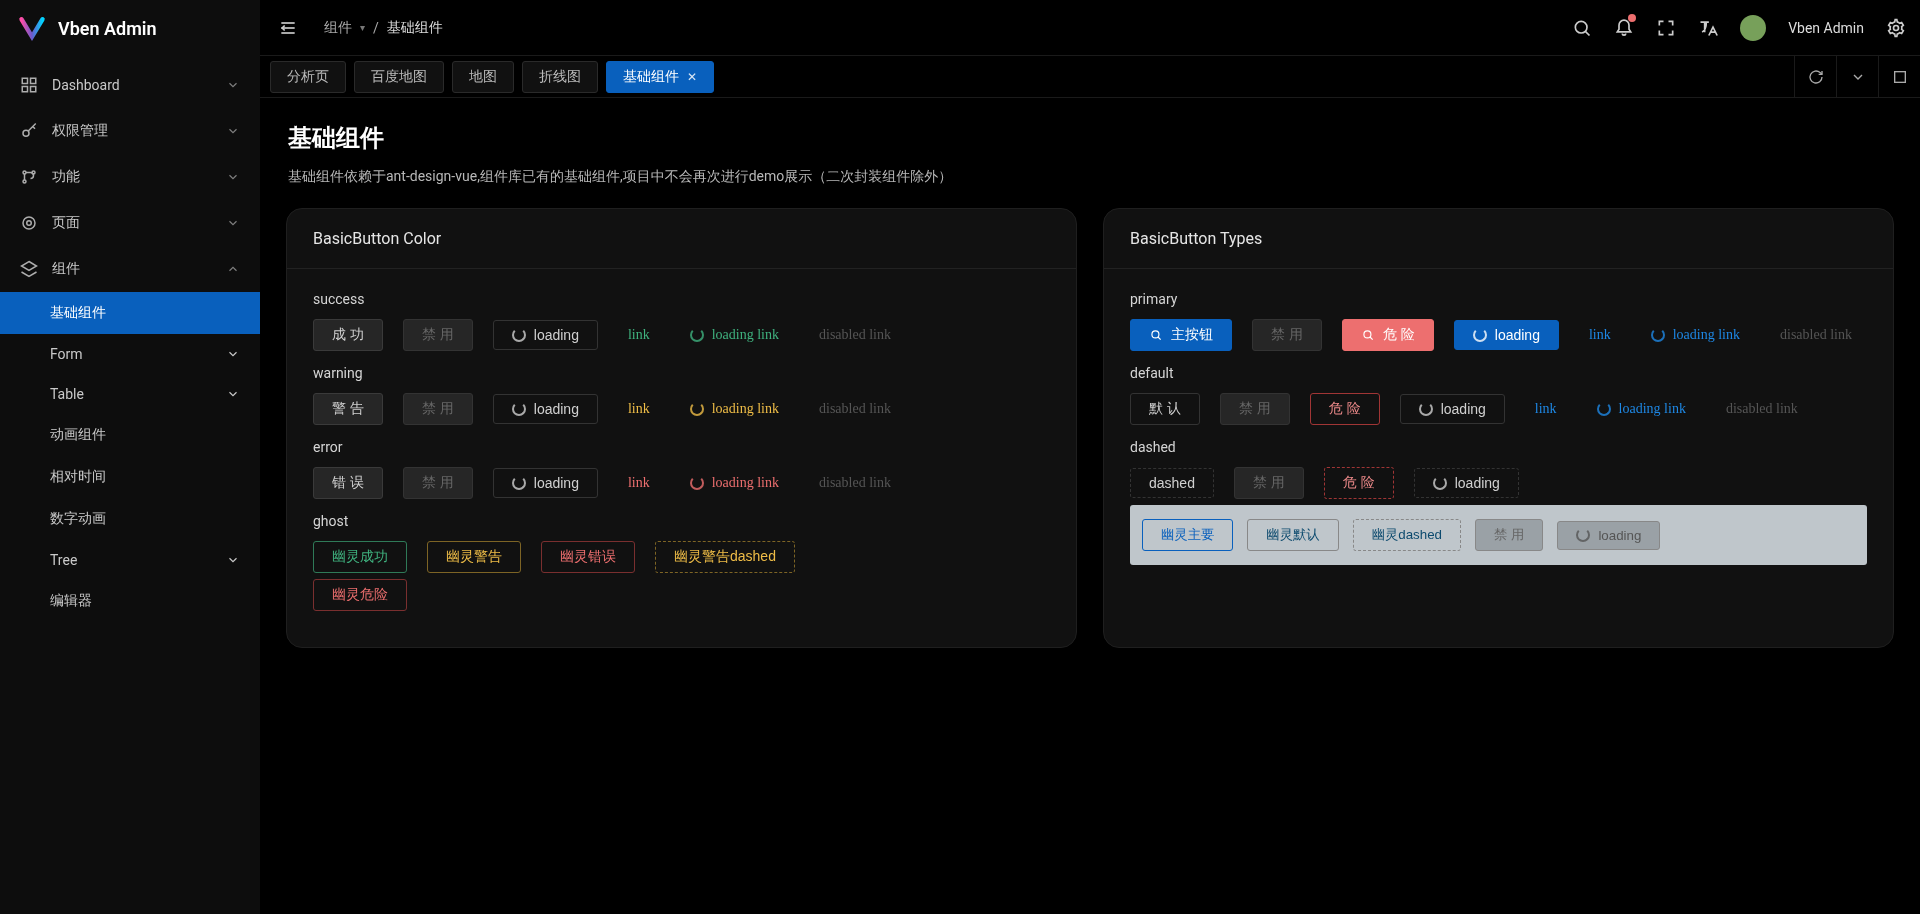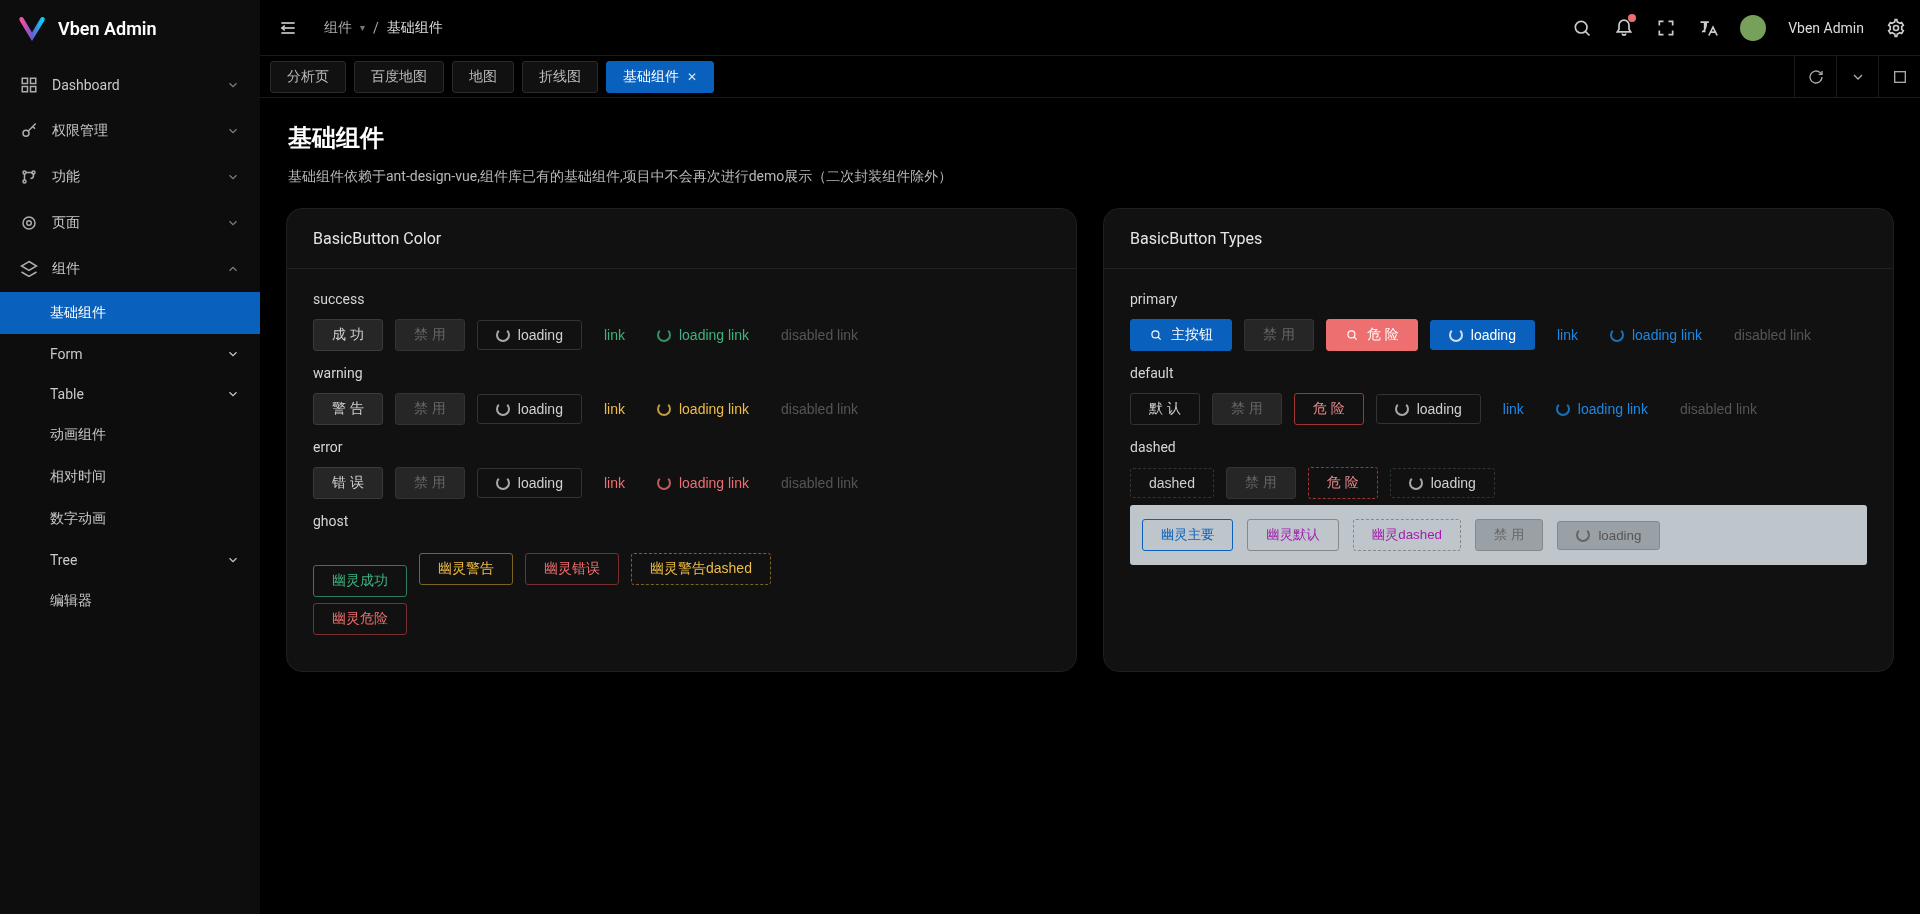--- a/index.html
+++ b/index.html
@@ -55,45 +55,45 @@
 .page-title { color:#fff; font-size:24px; font-weight:600; margin-bottom:14px; }
 .page-desc { color:#b8b8b8; }
 
 .cards { display:flex; gap:26px; padding:0 26px 26px; }
 .card { background:#111; border:1px solid #1f1f1f; border-radius:16px; flex:1; }
 .card-head { padding:20px 26px; border-bottom:1px solid #222; color:#e6e6e6; font-size:16px; }
 .card-body { padding:22px 26px 30px; }
 
 .sect-label { color:#d5d5d5; margin:14px 0 12px; }
 .sect-label:first-child { margin-top:0; }
-.btn-row { display:flex; flex-wrap:wrap; gap:12px; align-items:center; margin-bottom:6px; }
+.btn-row { display:flex; flex-wrap:wrap; gap:20px; align-items:center; margin-bottom:6px; }
 
 
 .btn { padding:6px 18px; border:1px solid #333; background:transparent; color:#d0d0d0; border-radius:3px; cursor:pointer; font-size:14px; display:inline-flex; align-items:center; gap:8px; }
 .btn.filled { background:#262626; border-color:#3a3a3a; }
 .btn.disabled { background:#262626; color:#666; border-color:#333; cursor:not-allowed; }
-.btn.link { border:none; background:none; padding:6px 10px; }
+.btn.link { border:none; background:none; padding:6px 10px;font-family:Liberation Serif, serif; }
 .btn.link.disabled { color:#555; }
 .spin { width:14px; height:14px; border:2px solid currentColor; border-top-color:transparent; border-radius:50%; display:inline-block; opacity:.8; }
 
 .c-success { color:#3fb27f; }
 .c-warning { color:#efbd47; }
 .c-error   { color:#ed6f6f; }
 .c-primary { color:#1e88e5; }
 
 .btn.solid-primary { background:#0960bd; border-color:#0960bd; color:#fff; }
 .btn.solid-danger  { background:#ed6f6f; border-color:#ed6f6f; color:#fff; }
 .btn.outline-danger{ border-color:#a03535; color:#ed8a8a; }
-.btn.outline-success{ border-color:#2f7a58; color:#3fb27f;margin-top:24px; }
+.btn.outline-success{ border-color:#2f7a58; color:#3fb27f; }
 .btn.outline-warning{ border-color:#7d6425; color:#efbd47; }
 .btn.outline-error { border-color:#7a2f2f; color:#ed6f6f; }
 .btn.dashed { border-style:dashed; }
 
 .ghost-strip { background:#bfc6cb; border-radius:3px; padding:14px 12px; display:flex; gap:14px; align-items:center; }
-.gbtn { padding:6px 18px; border:1px solid #888; background:transparent; color:#a21caf; border-radius:3px; cursor:pointer; display:inline-flex; gap:8px; align-items:center; }
+.gbtn { padding:6px 18px; border:1px solid #888; background:transparent; color:#0c4a6e; border-radius:3px; cursor:pointer; display:inline-flex; gap:8px; align-items:center; }
 .gbtn.primary { border-color:#0960bd; color:#0960bd; }
 .gbtn.dashed { border-style:dashed; }
 .gbtn.disabled { background:#9aa1a6; color:#666; }
 .gbtn.loading { background:#9aa1a6; color:#555; }
 
 .ico-sm { width:14px; height:14px; }
 </style>
 </head>
 <body>
 

